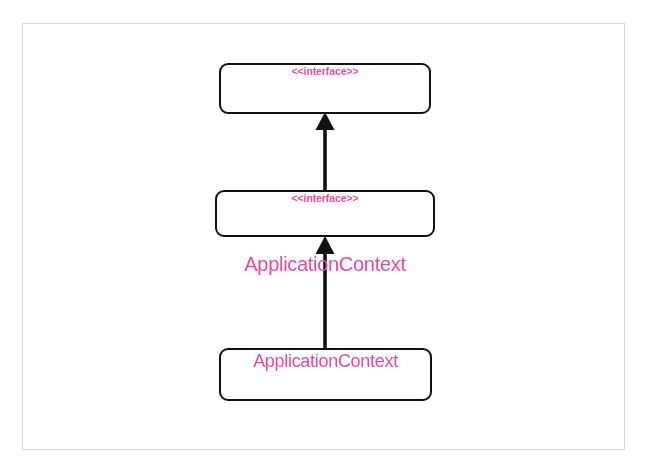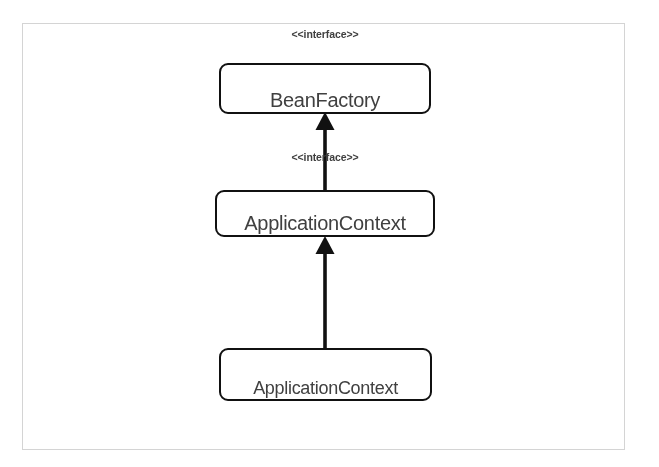--- a/index.html
+++ b/index.html
@@ -39,23 +39,23 @@
   
   .uml-node {
     position: absolute;
     box-sizing: border-box;
     background: #ffffff;
     border: 2.6px solid #111111;
     border-radius: 9px;
     display: flex;
     flex-direction: column;
     align-items: center;
-    justify-content: flex-end;
+    justify-content: space-between;
     text-align: center;
-    color: #404040;
+    color: #ec4899;
     z-index: 3;
     gap: 48px;
   }
 
   .stereotype {
     font-size: 10.5px;
     font-weight: bold;
     line-height: 12px;
     letter-spacing: -0.1px;
     margin-bottom: 1px;
@@ -123,21 +123,20 @@
     </g>
 
     <g>
       <line x1="325" y1="348" x2="325" y2="252" stroke="#111111" stroke-width="3.6"></line>
       <polygon points="325,236 334.5,254 315.5,254" fill="#111111"></polygon>
     </g>
   </svg>
 
   <div class="uml-node" id="node-beanfactory">
     <div class="stereotype">&lt;&lt;interface&gt;&gt;</div>
-    <div class="class-name">BeanFactory</div>
   </div>
 
   <div class="uml-node" id="node-applicationcontext">
     <div class="stereotype">&lt;&lt;interface&gt;&gt;</div>
     <div class="class-name">ApplicationContext</div>
   </div>
 
   <div class="uml-node" id="node-annotationconfigapplicationcontext">
     <div class="class-name two-line">ApplicationContext</div>
   </div>

